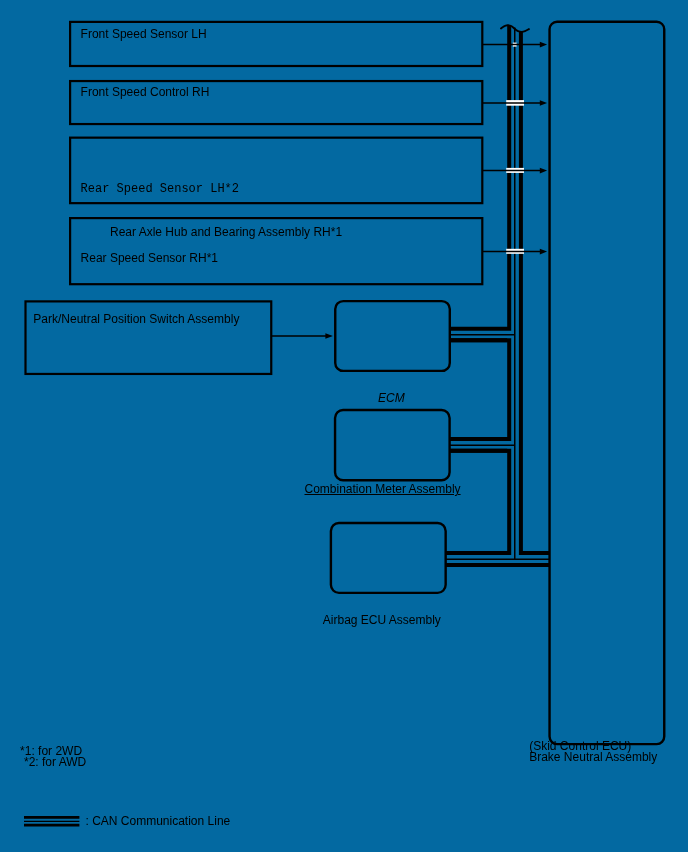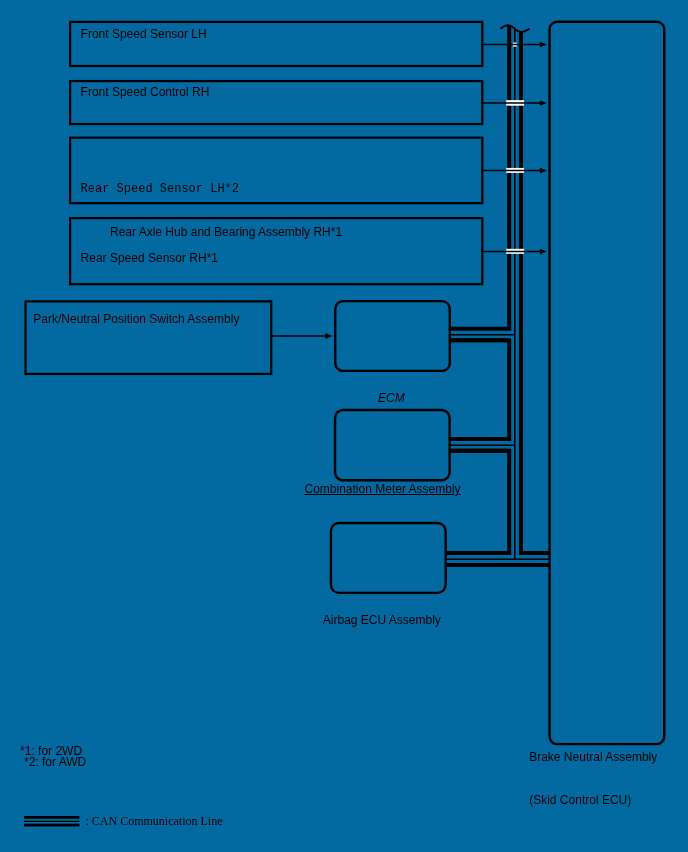--- a/index.html
+++ b/index.html
@@ -84,26 +84,26 @@
   <div class="txt" style="left:80.6px;top:183px;font-family:Liberation Mono, monospace;">Rear Speed Sensor LH*2</div>
   <div class="txt" style="left:94px;top:225.7px;padding-left:16px;">Rear Axle Hub and Bearing Assembly RH*1</div>
   <div class="txt" style="left:80.6px;top:252.4px;">Rear Speed Sensor RH*1</div>
   <div class="txt" style="left:33.3px;top:313.0px;">Park/Neutral Position Switch Assembly</div>
 
   <div class="txt" style="left:378.1px;top:392px;font-style:italic;">ECM</div>
   <div class="txt" style="left:304.5px;top:483.3px;text-decoration:underline;">Combination Meter Assembly</div>
   <div class="txt" style="left:322.8px;top:614px;">Airbag ECU Assembly</div>
 
   <div class="txt" style="left:529.2px;top:750.6px;">Brake Neutral Assembly</div>
-  <div class="txt" style="left:529.2px;top:794px;">(Skid Control ECU)</div>
+  <div class="txt" style="left:529.2px;top:740px;">(Skid Control ECU)</div>
 
   <div class="txt" style="left:20.1px;top:722.7px;margin-top:22px;">*1: for 2WD</div>
   <div class="txt" style="left:24px;top:755.9px;">*2: for AWD</div>
 
-  <div class="txt" style="left:85.5px;top:815.0px;font-family:Liberation Serif, serif;">: CAN Communication Line</div>
+  <div class="txt" style="left:85.5px;top:815.0px;">: CAN Communication Line</div>
 
   <svg class="layer" viewBox="0 0 688 852">
     <g stroke="#000" fill="none">
       <path stroke-width="2.8" d="M24 817.3 H79.4"></path>
       <path stroke-width="1.3" d="M24 821.3 H79.4"></path>
       <path stroke-width="2.7" d="M24 825.2 H79.4"></path>
     </g>
   </svg>
 </div>
 

